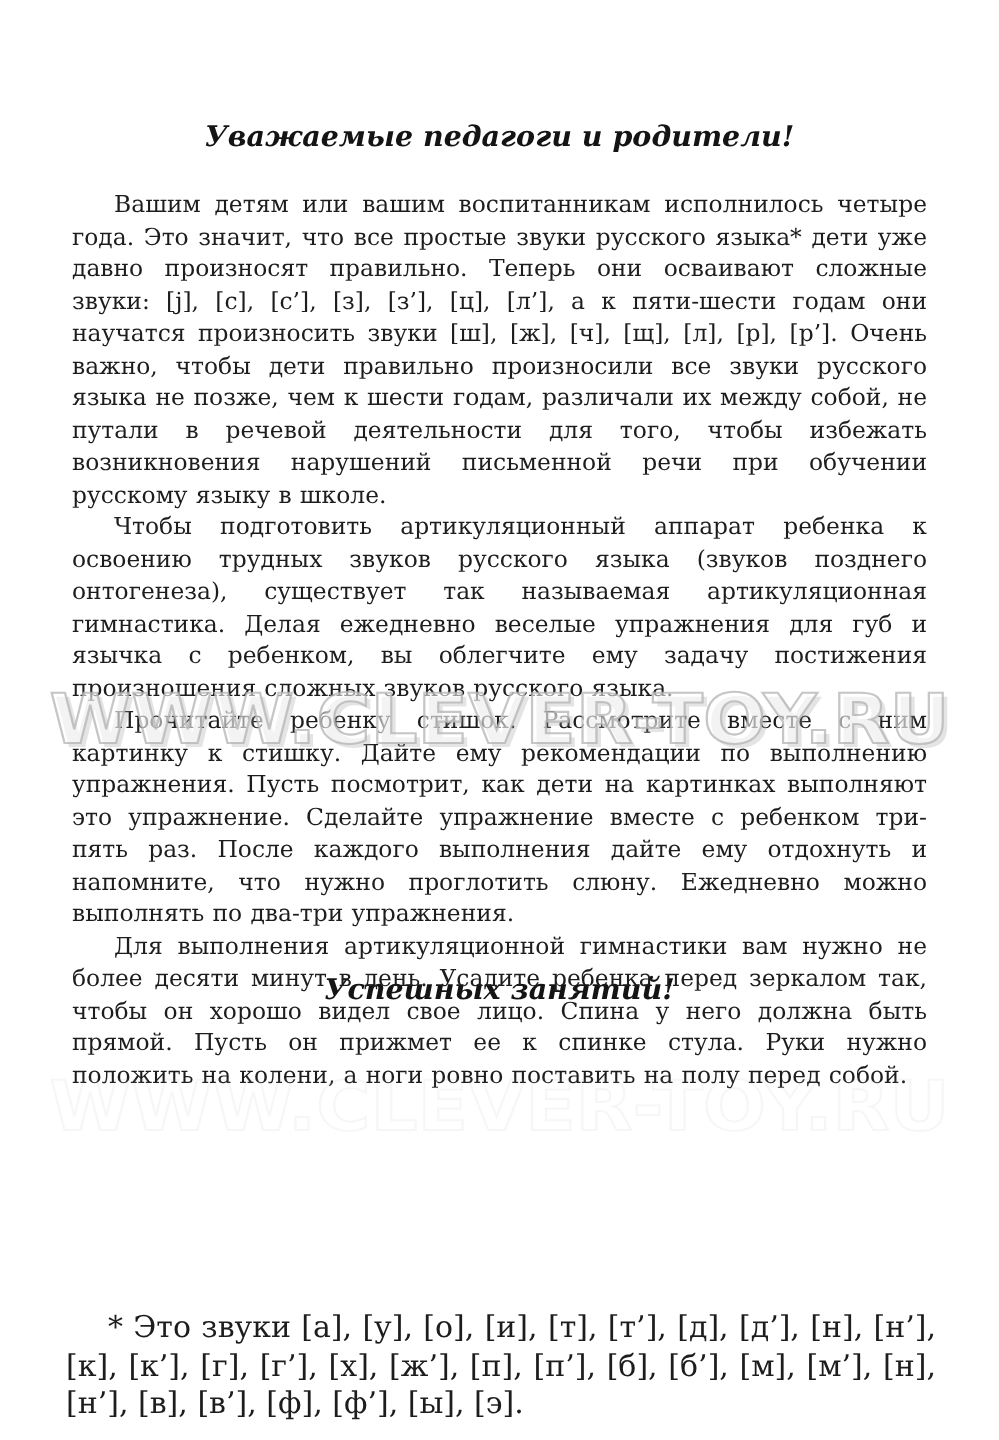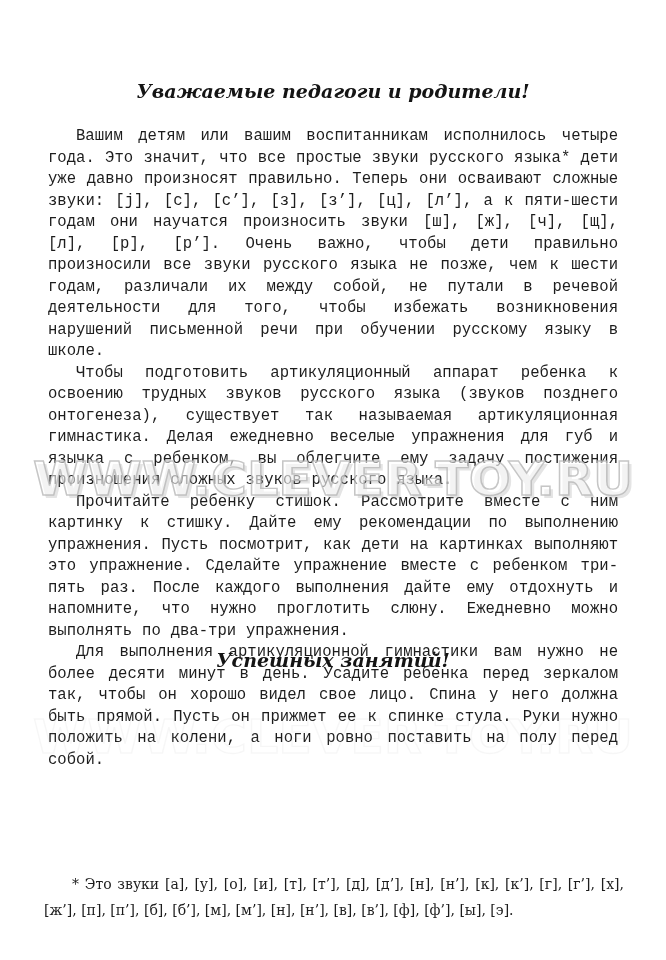--- a/index.html
+++ b/index.html
@@ -26,21 +26,20 @@
   }
   .body-text {
     position: absolute;
     top: 126px;
     left: 48px;
     width: 570px;
     font-size: 15.6px;
     line-height: 21.5px;
     text-align: justify;
     z-index: 1;
-    font-family: Liberation Mono, monospace;
   }
   .body-text p {
     margin: 0;
     text-indent: 28px;
     word-spacing: 0.5px;
   }
   .closing {
     position: absolute;
     top: 649px;
     left: 0;
@@ -50,21 +49,21 @@
     font-weight: bold;
     font-style: italic;
     margin: 0;
     color: #141414;
   }
   .footnote {
     position: absolute;
     top: 872px;
     left: 44px;
     width: 580px;
-    font-size: 14px;
+    font-size: 20px;
     line-height: 25.5px;
     text-align: justify;
     text-indent: 28px;
     margin: 0;
     z-index: 1;
   }
   .watermark {
     position: absolute;
     left: 25px;
     width: 616px;

